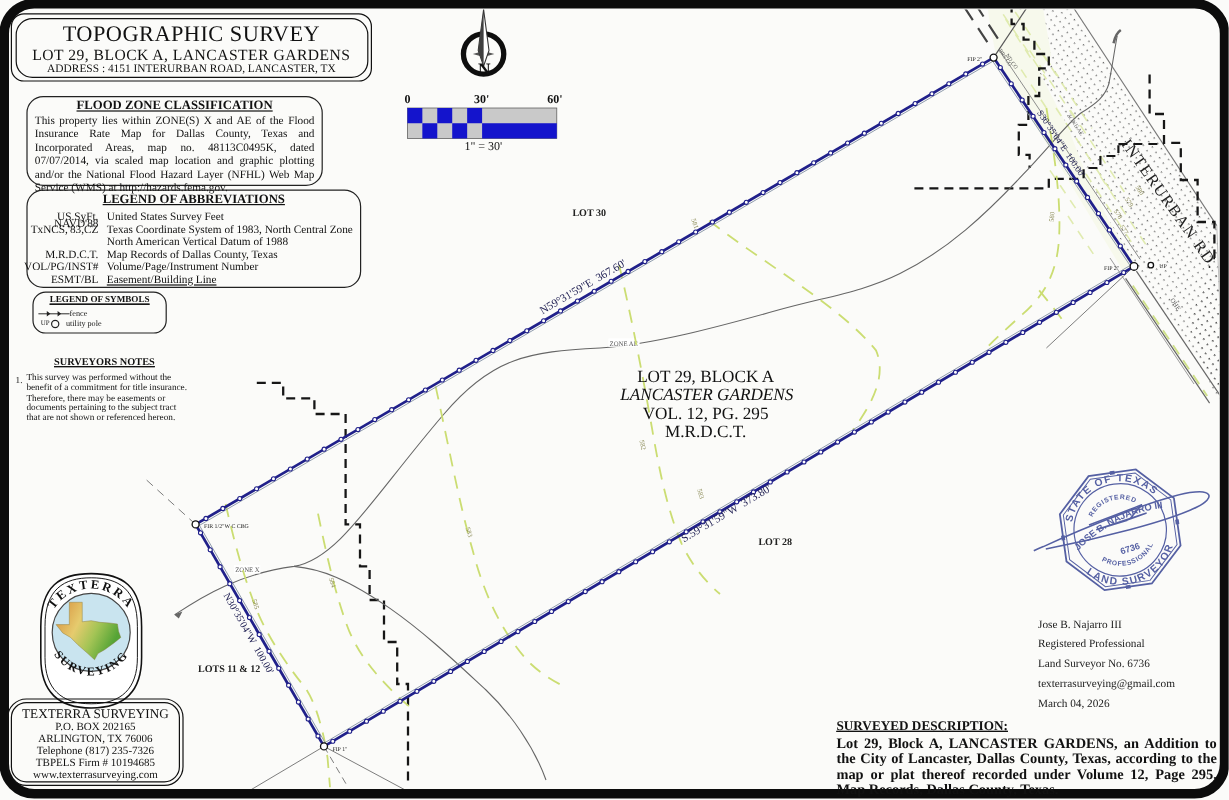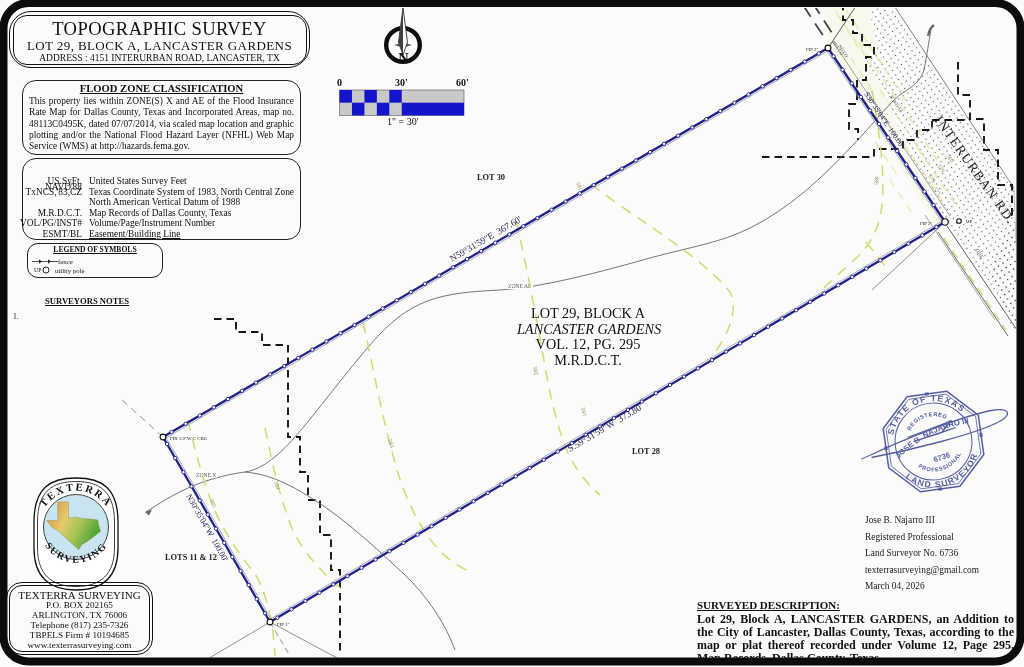--- a/index.html
+++ b/index.html
@@ -1,37 +1,37 @@
 <!DOCTYPE html>
 <html><head>
 <meta charset="utf-8">
 <style>
 html,body{margin:0;padding:0;background:#fff;}
 #page{position:relative;width:1024px;height:667px;background:#fbfbf9;overflow:hidden;
   font-family:"Liberation Serif",serif;color:#111;}
 .box{position:absolute;box-sizing:border-box;}
 #mapsvg{position:absolute;left:0;top:0;}
 
-#titlebox{left:9px;top:11px;width:301px;height:57px;border:1.3px solid #111;border-radius:22px;padding:2.5px;}
+#titlebox{left:9px;top:11px;width:301px;height:57px;border:1.3px solid #111;border-radius:11px;padding:2.5px;}
 #titlebox .inner{width:100%;height:100%;border:1px solid #111;border-radius:14px;box-sizing:border-box;text-align:center;}
 #titlebox .l1{font-size:18.6px;letter-spacing:.4px;line-height:21px;margin-top:2px;}
 #titlebox .l2{font-size:13px;letter-spacing:.4px;line-height:14.5px;}
 #titlebox .l3{font-size:9.5px;letter-spacing:0;line-height:10px;}
 
-#floodbox{left:22px;top:80px;width:279px;height:75px;border:1px solid #222;border-radius:14px;text-align:center;}
+#floodbox{left:22px;top:80px;width:247px;height:75px;border:1px solid #222;border-radius:14px;text-align:center;}
 .h1{font-weight:bold;text-decoration:underline;font-size:10.6px;line-height:12px;margin-top:2px;}
 #floodbox p{font-size:9.4px;line-height:11.3px;text-align:justify;margin:1px 6px 0 6px;}
 
 #abbrbox{left:22px;top:158px;width:279px;height:82px;border:1px solid #222;border-radius:14px;}
 #abbrbox .h1{text-align:center;margin-top:2px;}
 .ar{position:absolute;font-size:9.4px;line-height:10.6px;white-space:nowrap;}
 .at{right:218px;text-align:right;}
 .ad{left:66px;}
 
-#symbox{left:27px;top:243px;width:136px;height:35px;border:1px solid #222;border-radius:11px;}
+#symbox{left:27px;top:243px;width:112px;height:35px;border:1px solid #222;border-radius:11px;}
 #symbox .h1{font-size:7.6px;text-align:center;margin-top:1px;line-height:9px;}
 .srow{position:absolute;font-size:6.8px;}
 
 #notes{left:13px;top:293px;width:150px;}
 #notes .h1{font-size:8.6px;margin-left:32px;margin-bottom:4px;}
 #notes .num{position:absolute;left:0;top:19px;font-size:7.6px;}
 #notes p{font-size:7.7px;line-height:8.3px;margin:0 0 0 9px;text-align:left;white-space:nowrap;}
 
 #addrbox{left:6px;top:582px;width:147px;height:73px;border:1.2px solid #111;border-radius:16px;padding:2px;}
 #addrbox .inner{width:100%;height:100%;border:1px solid #111;border-radius:13px;box-sizing:border-box;text-align:center;}
@@ -421,20 +421,21 @@
  <div class="l3">ADDRESS : 4151 INTERURBAN ROAD, LANCASTER, TX</div>
 </div>
     </div>
 
 <div class="box" id="floodbox">
  <div class="h1">FLOOD ZONE CLASSIFICATION</div>
  <p>This property lies within ZONE(S) X and AE of the Flood Insurance Rate Map for Dallas County, Texas and Incorporated Areas, map no. 48113C0495K, dated 07/07/2014, via scaled map location and graphic plotting and/or the National Flood Hazard Layer (NFHL) Web Map Service (WMS) at http://hazards.fema.gov.</p>
 </div>
 
 <div class="box" id="abbrbox">
+ <div class="h1">LEGEND OF ABBREVIATIONS</div>
  <div class="ar at" style="top:17px;">US.SyFt.</div>
       <div class="ar ad" style="top:17px;">United States Survey Feet</div>
  <div class="ar at" style="top:27.5px;margin-left:29px;">TxNCS,'83,CZ</div>
       <div class="ar ad" style="top:27.5px;">Texas Coordinate System of 1983, North Central Zone</div>
  <div class="ar at" style="top:23px;">NAVD'88</div>
       <div class="ar ad" style="top:38px;">North American Vertical Datum of 1988</div>
  <div class="ar at" style="top:48.5px;">M.R.D.C.T.</div>
       <div class="ar ad" style="top:48.5px;">Map Records of Dallas County, Texas</div>
  <div class="ar at" style="top:59px;">VOL/PG/INST#</div>
       <div class="ar ad" style="top:59px;">Volume/Page/Instrument Number</div>
@@ -452,20 +453,21 @@
  <div class="srow" style="left:6px;top:23px;font-size:5.8px;">UP</div>
  <div class="srow" style="left:14px;top:21.5px;"><svg width="8" height="8">
           <circle cx="4" cy="4" r="3" fill="none" stroke="#222" stroke-width="1"></circle>
         </svg></div>
  <div class="srow" style="left:27px;top:23px;">utility pole</div>
 </div>
 
 <div class="box" id="notes">
  <div class="h1"><span style="font-weight:bold;text-decoration:underline;">SURVEYORS NOTES</span></div>
  <div class="num">1.</div>
+ <p>This survey was performed without the<br>benefit of a commitment for title insurance.<br>Therefore, there may be easements or<br>documents pertaining to the subject tract<br>that are not shown or referenced hereon.</p>
 </div>
 
 <div class="box" id="addrbox">
       <div class="inner">
  <div class="c1">TEXTERRA SURVEYING</div>
  <div class="c2">P.O. BOX 202165</div>
  <div class="c2">ARLINGTON, TX 76006</div>
  <div class="c2">Telephone (817) 235-7326</div>
  <div class="c2">TBPELS Firm # 10194685</div>
  <div class="c2">www.texterrasurveying.com</div>

